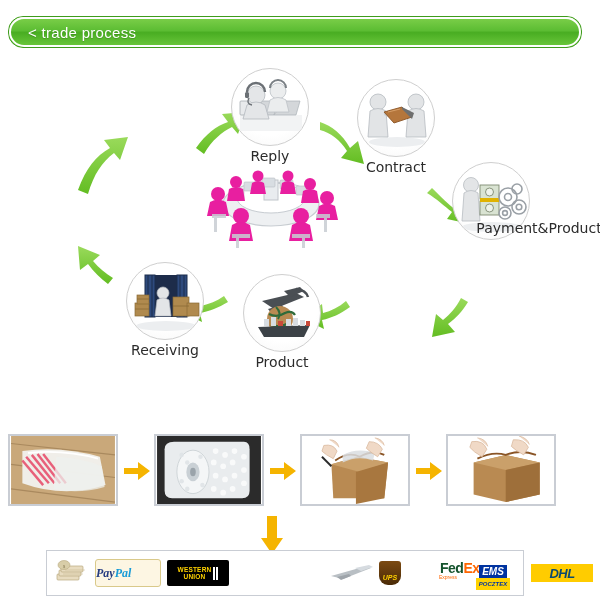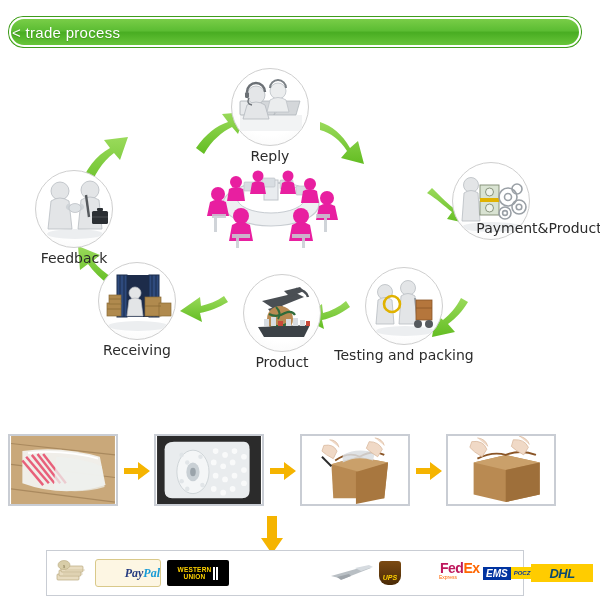--- a/index.html
+++ b/index.html
@@ -19,21 +19,21 @@
     box-shadow:inset 0 1px 0 rgba(255,255,255,.55);
     display:flex;align-items:center;
   }
   #banner-inner{
     width:100%;height:100%;border-radius:15px;
     border:2px solid #ffffff;box-sizing:border-box;
     display:flex;align-items:center;
   }
   #banner-title{
     color:#ffffff;font-size:15px;letter-spacing:.3px;
-    padding-left:1px;text-shadow:0 1px 1px rgba(0,0,0,.18);
+    padding-left:17px;text-shadow:0 1px 1px rgba(0,0,0,.18);
     white-space:nowrap;
   }
   
   #flow{position:absolute;left:0;top:52px;width:600px;height:330px;}
   .node{position:absolute;width:78px;height:78px;}
   .node .disc{
     position:absolute;left:0;top:0;width:78px;height:78px;
     border-radius:50%;border:1px solid #cfcfcf;box-sizing:border-box;
     background:radial-gradient(circle at 50% 40%,#ffffff 60%,#f6f6f6 100%);
     overflow:hidden;
@@ -61,21 +61,21 @@
   
   #logos{
     position:absolute;left:46px;top:550px;width:478px;height:46px;
     border:1px solid #c9cdd4;background:#ffffff;box-sizing:border-box;
     display:flex;align-items:center;
   }
   .logo{position:absolute;top:50%;transform:translateY(-50%);}
   .lg-paypal{
     left:48px;width:64px;height:26px;background:#fdf6e3;
     border:1px solid #d9c98a;border-radius:3px;
-    display:flex;align-items:center;justify-content:flex-end;
+    display:flex;align-items:center;justify-content:flex-start;
   }
   .lg-paypal span{font-size:12px;font-style:italic;font-weight:bold;
     font-family:"Liberation Serif",serif;}
   .pp-a{color:#253b80;}.pp-b{color:#179bd7;}
   .lg-wu{
     left:120px;width:62px;height:26px;background:#000;border-radius:2px;
     display:flex;align-items:center;justify-content:center;gap:2px;
   }
   .lg-wu .wu-txt{font-size:6.5px;font-weight:bold;color:#ffd200;
     line-height:7.5px;text-align:center;letter-spacing:.2px;}
@@ -104,23 +104,23 @@
   .lg-ups{
     left:332px;width:22px;height:24px;border-radius:3px 3px 9px 9px;
     background:linear-gradient(#7b4a12,#4a2a06);
     display:flex;align-items:flex-end;justify-content:center;
   }
   .lg-ups span{font-size:7px;font-weight:bold;font-style:italic;
     color:#ffd200;padding-bottom:4px;}
   .lg-fedex{left:358px;width:52px;height:24px;}
   .fx-top{font-size:14px;font-weight:bold;line-height:14px;
     font-family:"Liberation Sans",sans-serif;letter-spacing:-.5px;}
-  .fx-a{color:#be185d;padding-left:35px;}.fx-b{color:#ff6600;}
+  .fx-a{color:#14532d;padding-left:35px;}.fx-b{color:#ff6600;}
   .fx-sub{font-size:5px;color:#ff6600;text-align:right;margin-top:-1px;}
-  .lg-ems{left:436px;width:60px;height:16px;display:flex;align-items:center;}
+  .lg-ems{left:416px;width:60px;height:16px;display:flex;align-items:center;flex-direction:column;}
   .ems-b{background:#0033a0;color:#fff;font-size:10px;font-weight:bold;
     font-style:italic;padding:1px 3px;font-family:"Liberation Sans",sans-serif;}
   .ems-t{background:#ffd200;color:#0033a0;font-size:6px;font-weight:bold;
     font-style:italic;padding:3px 3px;flex:1;text-align:center;}
   .lg-dhl{left:484px;width:62px;height:18px;background:#ffcc00;
     display:flex;align-items:center;justify-content:center;}
   .lg-dhl span{color:#0c4a6e;font-size:13px;font-weight:bold;
     font-style:italic;letter-spacing:-.5px;}
   .lg-money{left:8px;width:34px;height:26px;}
 </style>
@@ -254,20 +254,38 @@
         <g fill="#ebedee" stroke="#bcc1c6" stroke-width=".8">
           <circle cx="46" cy="22" r="8"></circle>
           <path d="M38,31 q8,-5 16,0 l3,12 h-22 z"></path>
         </g>
         <path d="M38,19 a8,8 0 0 1 16,0" fill="none" stroke="#7b8186" stroke-width="2"></path>
       </svg>
     </div>
     <div class="cap cap-b">Reply</div>
   </div>
 
+  <div class="node" style="left:357px;top:27px;">
+    <div class="disc">
+      <svg class="glyph" viewBox="0 0 78 78">
+        <ellipse cx="39" cy="62" rx="28" ry="5" fill="#eceef0"></ellipse>
+        <g fill="#e2e4e6" stroke="#b6bbc0" stroke-width=".8">
+          <circle cx="20" cy="22" r="8"></circle>
+          <path d="M12,31 q8,-5 16,0 l2,26 h-20 z"></path>
+          <circle cx="58" cy="22" r="8"></circle>
+          <path d="M50,31 q8,-5 16,0 l2,26 h-20 z"></path>
+        </g>
+        <path d="M28,34 l10,2 M50,34 l-10,2" stroke="#cbd0d4" stroke-width="4" stroke-linecap="round"></path>
+        <path d="M26,32 l18,-5 l10,10 l-18,6 z" fill="#b5763c" stroke="#8a5526" stroke-width=".9"></path>
+        <path d="M44,27 l12,6 l-2,6 l-10,-10 z" fill="#6f6f6f"></path>
+        <path d="M30,32 l12,-3" stroke="#d8a06a" stroke-width="1"></path>
+      </svg>
+    </div>
+    <div class="cap cap-b">Contract</div>
+  </div>
 
   <div class="node" style="left:452px;top:110px;">
     <div class="disc">
       <svg class="glyph" viewBox="0 0 78 78">
         <ellipse cx="39" cy="64" rx="30" ry="5" fill="#eceef0"></ellipse>
         <g fill="#e3e5e7" stroke="#b7bcc1" stroke-width=".8">
           <circle cx="18" cy="22" r="7.5"></circle>
           <path d="M11,30 q7,-5 14,0 l2,28 h-18 z"></path>
         </g>
         <g stroke="#7e8a72" stroke-width=".9">
@@ -284,40 +302,20 @@
             <circle cx="66" cy="44" r="2.8"></circle>
           <circle cx="52" cy="50" r="6"></circle>
             <circle cx="52" cy="50" r="2.4"></circle>
           <circle cx="64" cy="26" r="5"></circle>
         </g>
       </svg>
     </div>
     <div class="cap cap-r">Payment&amp;Product</div>
   </div>
 
-  <div class="node" style="left:365px;top:215px;">
-    <div class="disc">
-      <svg class="glyph" viewBox="0 0 78 78">
-        <ellipse cx="39" cy="63" rx="29" ry="5" fill="#eceef0"></ellipse>
-        <g fill="#e3e5e7" stroke="#b7bcc1" stroke-width=".8">
-          <circle cx="19" cy="24" r="7.5"></circle>
-          <path d="M12,32 q7,-5 14,0 l2,24 h-18 z"></path>
-          <circle cx="42" cy="20" r="7.5"></circle>
-          <path d="M35,28 q7,-5 14,0 l2,28 h-18 z"></path>
-        </g>
-        <circle cx="26" cy="36" r="8" fill="none" stroke="#e0b200" stroke-width="2.6"></circle>
-        <path d="M49,30 l3,26" stroke="#9aa0a6" stroke-width="2"></path>
-        <rect x="50" y="32" width="16" height="20" fill="#b5763c" stroke="#8a5526" stroke-width=".8"></rect>
-        <path d="M50,40 h16" stroke="#8a5526" stroke-width=".8"></path>
-        <circle cx="52" cy="56" r="4" fill="#55595d"></circle>
-        <circle cx="63" cy="56" r="4" fill="#55595d"></circle>
-      </svg>
-    </div>
-    <div class="cap cap-b">Testing and packing</div>
-  </div>
 
   <div class="node" style="left:243px;top:222px;">
     <div class="disc">
       <svg class="glyph" viewBox="0 0 78 78">
         <g fill="#4a4f54">
           <path d="M18,26 l34,-8 l8,4 l-30,12 z"></path>
           <path d="M40,16 l16,-4 l4,4 l-14,6 z"></path>
           <path d="M24,34 l14,-4 l2,4 l-12,5 z"></path>
         </g>
         <path d="M52,14 q10,1 12,8" stroke="#4a4f54" stroke-width="2.5" fill="none"></path>
@@ -334,21 +332,21 @@
         </g>
         <g fill="#c84a3a">
             <rect x="34" y="46" width="5" height="5"></rect>
             <rect x="62" y="46" width="4" height="5"></rect>
           </g>
       </svg>
     </div>
     <div class="cap cap-b">Product</div>
   </div>
 
-  <div class="node" style="left:98px;top:210px;">
+  <div class="node" style="left:126px;top:210px;">
     <div class="disc">
       <svg class="glyph" viewBox="0 0 78 78">
         <ellipse cx="39" cy="63" rx="30" ry="5" fill="#eceef0"></ellipse>
         <rect x="20" y="12" width="38" height="42" fill="#1d2c4a"></rect>
         <rect x="18" y="12" width="10" height="42" fill="#2e4a7d" stroke="#1b2c4d"></rect>
         <rect x="50" y="12" width="10" height="42" fill="#2e4a7d" stroke="#1b2c4d"></rect>
         <g stroke="#1b2c4d" stroke-width="1">
           <path d="M21,12 v42 M25,12 v42 M53,12 v42 M57,12 v42"></path>
         </g>
         <g fill="#e3e5e7" stroke="#b7bcc1" stroke-width=".7">
@@ -360,40 +358,20 @@
           <rect x="10" y="32" width="12" height="9"></rect>
           <rect x="46" y="34" width="16" height="19"></rect>
           <rect x="60" y="40" width="12" height="13"></rect>
         </g>
         <path d="M8,46 h14 M46,43 h16 M10,36 h12" stroke="#8a6a36" stroke-width=".8"></path>
       </svg>
     </div>
     <div class="cap cap-b">Receiving</div>
   </div>
 
-  <div class="node" style="left:35px;top:118px;">
-    <div class="disc">
-      <svg class="glyph" viewBox="0 0 78 78">
-        <ellipse cx="39" cy="63" rx="28" ry="5" fill="#eceef0"></ellipse>
-        <g fill="#e3e5e7" stroke="#b7bcc1" stroke-width=".8">
-          <circle cx="24" cy="20" r="9"></circle>
-          <path d="M15,30 q9,-6 18,0 l3,28 h-24 z"></path>
-          <circle cx="54" cy="19" r="9"></circle>
-          <path d="M45,29 q9,-6 18,0 l3,29 h-24 z"></path>
-        </g>
-        <path d="M50,24 l3,22" stroke="#55595d" stroke-width="2.4"></path>
-        <path d="M33,36 q6,4 12,0" stroke="#cfd4d8" stroke-width="6" stroke-linecap="round"></path>
-        <ellipse cx="39" cy="37" rx="6" ry="4.5" fill="#dfe3e6" stroke="#b7bcc1" stroke-width=".7"></ellipse>
-        <rect x="56" y="40" width="16" height="13" rx="1.5" fill="#2b2f33"></rect>
-        <rect x="61" y="37" width="6" height="3" rx="1" fill="#2b2f33"></rect>
-        <path d="M56,46 h16" stroke="#55595d" stroke-width=".8"></path>
-      </svg>
-    </div>
-    <div class="cap cap-b">Feedback</div>
-  </div>
 </div>
 
 <div id="pack">
 
   <div class="photo" style="left:8px;">
     <svg viewBox="0 0 110 72">
       <rect width="110" height="72" fill="#c9a87a"></rect>
       <path d="M0,8 L110,20 M0,30 L110,44 M0,56 L110,70" stroke="#a9895e" stroke-width="1.2"></path>
       <path d="M12,16 q40,-6 82,6 l6,30 q-44,14 -88,-2 z" fill="#f3f4f2" opacity=".92"></path>
       <path d="M18,18 q38,-4 74,6" fill="none" stroke="#ffffff" stroke-width="2"></path>

